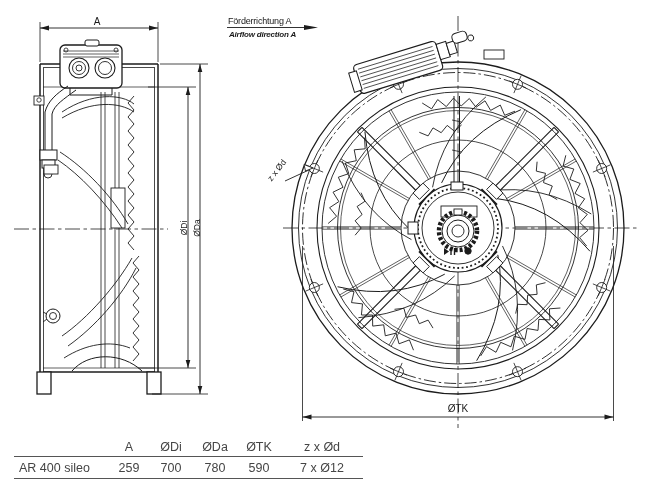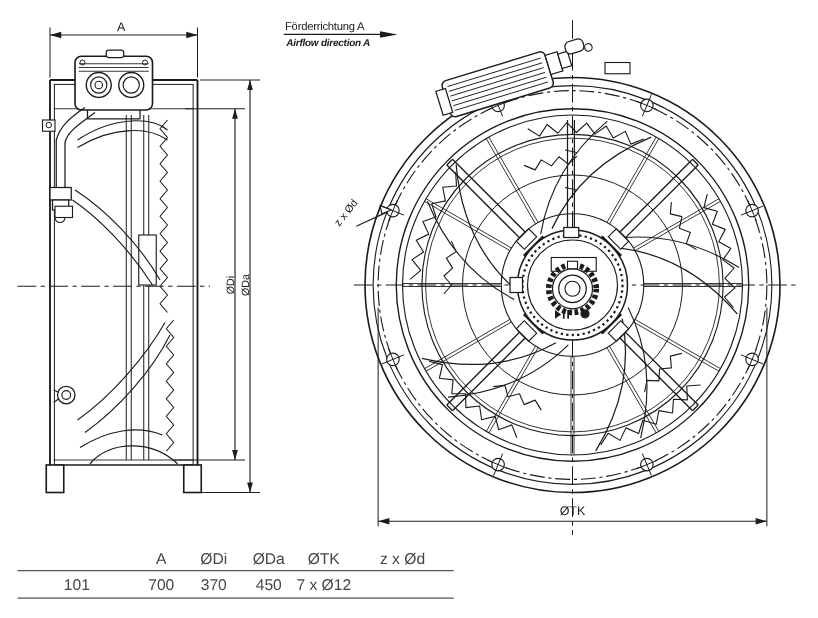--- a/index.html
+++ b/index.html
@@ -262,20 +262,21 @@
   <div class="spec-table">
     <div class="trow head">
       <div class="c model"></div>
       <div class="c">A</div>
       <div class="c">ØDi</div>
       <div class="c">ØDa</div>
       <div class="c">ØTK</div>
       <div class="c">z x Ød</div>
     </div>
     <div class="trow data">
-      <div class="c">101</div>
+      <div class="c model">AR 400 sileo</div>
+      <div class="c">259</div>
       <div class="c">700</div>
-      <div class="c">370</div>
-      <div class="c">450</div>
+      <div class="c">780</div>
+      <div class="c">590</div>
       <div class="c">7 x Ø12</div>
     </div>
   </div>
 </div>
 
 </body></html>

